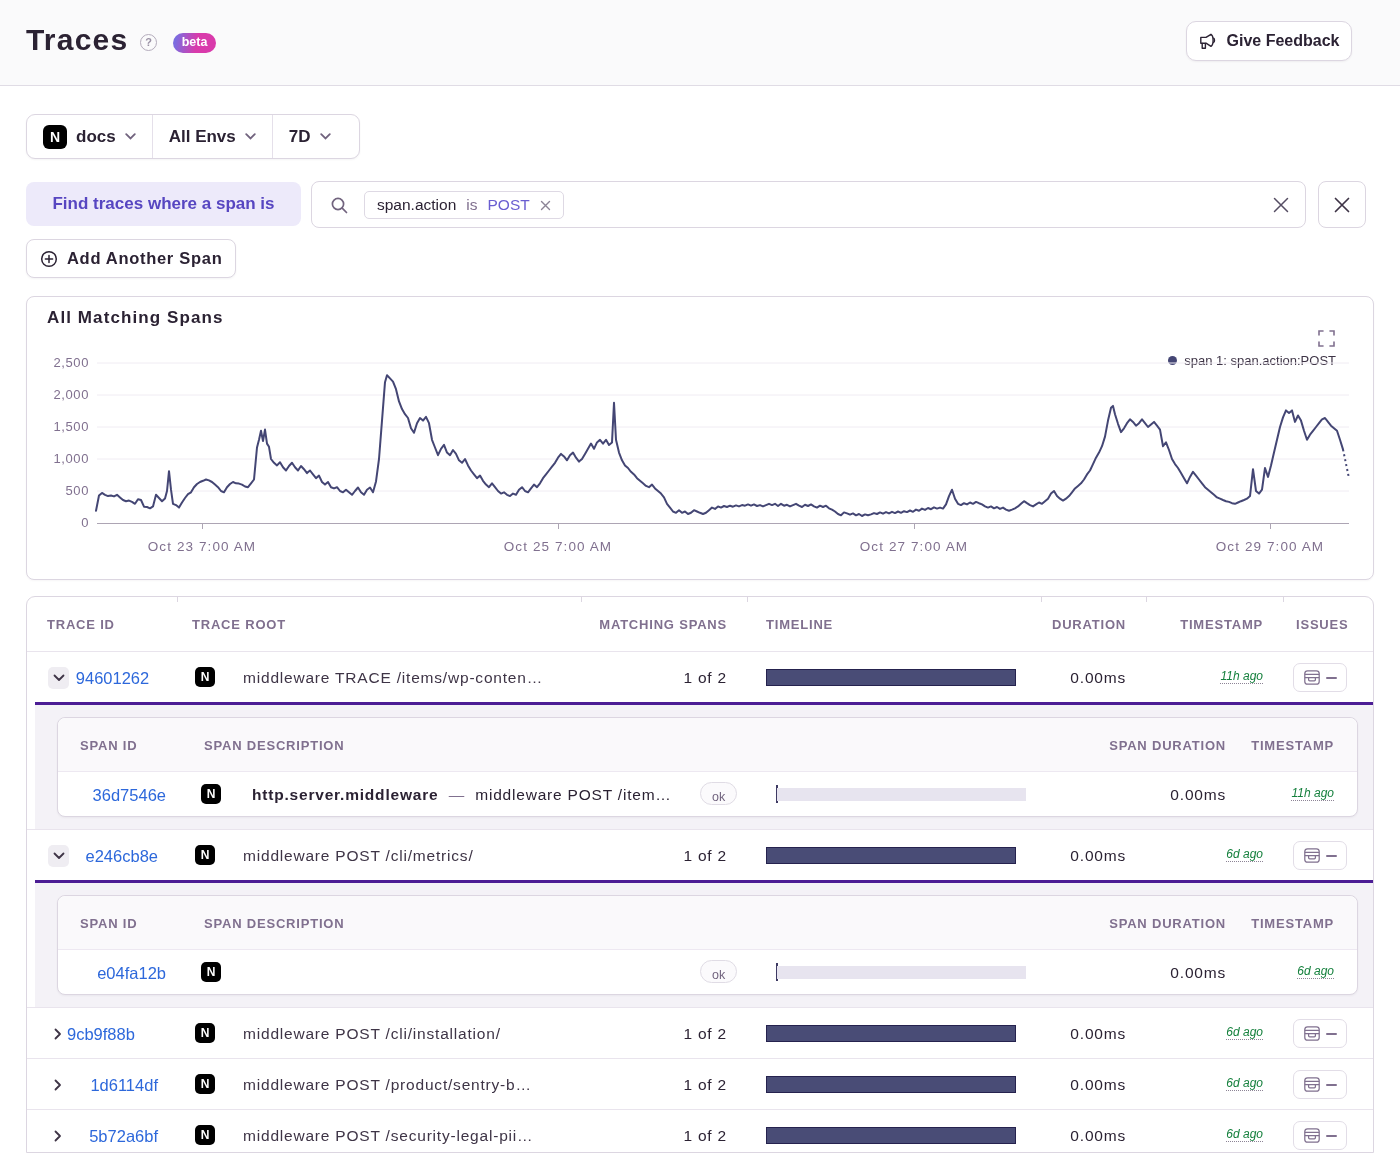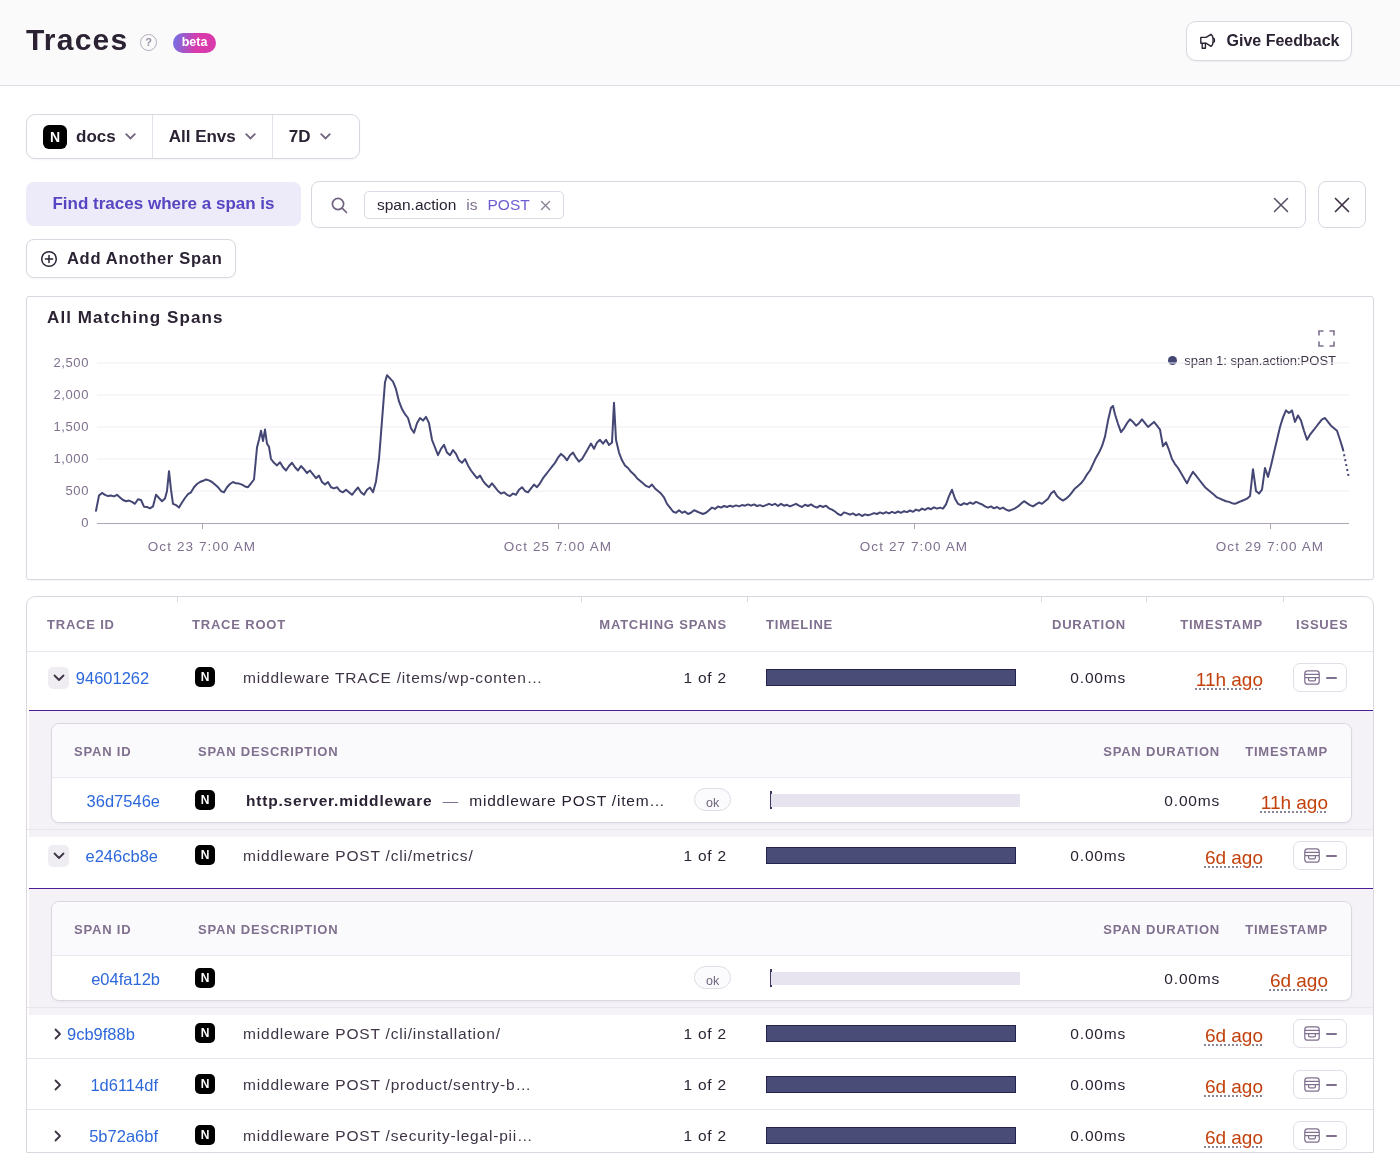--- a/index.html
+++ b/index.html
@@ -34,40 +34,40 @@
   border:1px solid #DCD6E1; border-radius:8px; }
 .token { position:absolute; left:52px; top:9px; height:28px; border:1px solid #DED9E4; border-radius:5px;
   display:flex; align-items:center; padding:0 12px; gap:10px; font-size:15.5px; }
 .xbtn { position:absolute; left:1318px; top:181px; width:48px; height:47px; background:#fff;
   border:1px solid #DCD6E1; border-radius:8px; display:flex; align-items:center; justify-content:center; }
 .addspan { position:absolute; left:26px; top:239px; width:210px; height:39px; background:#fff;
   border:1px solid #DCD6E1; border-radius:8px; display:flex; align-items:center; gap:9px; padding-left:13px; letter-spacing:0.7px;
   font-size:16.5px; font-weight:bold; color:#2B2233; box-shadow:0 1px 2px rgba(43,34,51,.05); }
 
 .chartpanel { position:absolute; left:26px; top:296px; width:1348px; height:284px; background:#fff;
-  border:1px solid #DCD6E1; border-radius:3px; box-shadow:0 1px 2px rgba(43,34,51,.04); }
+  border:1px solid #DCD6E1; border-radius:8px; box-shadow:0 1px 2px rgba(43,34,51,.04); }
 .charttitle { position:absolute; left:20px; top:11px; font-size:17px; font-weight:bold; color:#2B2233; letter-spacing:1.1px; }
 .legend { position:absolute; right:37px; top:56px; display:flex; align-items:center; gap:7px;
   font-size:13px; color:#3E3446; }
 .legend .dot { width:9px; height:9px; border-radius:50%; background:#444674; }
 
 .tbl { position:absolute; left:26px; top:596px; width:1348px; height:557px; background:#fff;
   border:1px solid #DCD6E1; border-radius:9px 9px 0 0; overflow:hidden; }
 .th { position:absolute; font-size:13px; font-weight:bold; color:#80708F; letter-spacing:0.8px; white-space:nowrap; }
 .row { position:absolute; left:0; width:1346px; border-top:1px solid #E9E4ED; }
 .link { color:#2D68DB; font-size:16.5px; }
 .txt { font-size:15.5px; color:#3E3446; letter-spacing:0.8px; }
 .nicon-s { position:absolute; width:20px; height:20px; border-radius:5px; background:#000; color:#fff;
   font-size:12px; font-weight:bold; display:flex; align-items:center; justify-content:center; }
 .bar { position:absolute; left:739px; height:17px; width:250px; background:#494C76; border:1px solid #25224E; }
-.tstamp { font-size:19px; color:#c2410c; text-decoration:underline dotted #8d8496; text-underline-offset:3px; }
+.tstamp { font-size:12px; color:#15803d; text-decoration:underline dotted #8d8496; text-underline-offset:3px;font-style:italic; }
 .issuebtn { position:absolute; width:54px; height:29px; border:1px solid #E2DDE7; border-radius:7px;
   display:flex; align-items:center; justify-content:center; gap:6px; }
-.grayarea { position:absolute; left:2px; width:1346px; height:127px; background:#F4F2F7;
-  border-top:1px solid #4c1d95;margin-top:8px; }
+.grayarea { position:absolute; left:8px; width:1346px; height:127px; background:#F4F2F7;
+  border-top:3px solid #4c1d95; }
 .subtbl { position:absolute; left:22px; top:12px; width:1301px; height:100px; background:#fff;
   border:1px solid #DCD6E1; border-radius:8px; box-shadow:0 1px 2px rgba(43,34,51,.05); }
 .subhead { position:absolute; left:0; top:0; width:1299px; height:54px; background:#FAF9FB;
   border-bottom:1px solid #EDE8F1; border-radius:8px 8px 0 0; }
 .okpill { position:absolute; height:23px; border:1px solid #E0DCE5; border-radius:12px; background:#FBFAFC;
   color:#71637E; font-size:12.5px; line-height:21px; padding:4px 11px; }
 .minibar { position:absolute; left:719px; width:249px; height:13px; background:#E7E4EF; }
 .miniline { position:absolute; left:718px; width:2px; height:18px; background:#3E3A63; }
 .chevbtn { position:absolute; left:21px; width:21px; height:22px; background:#EFEDF2; border-radius:5px;
   display:flex; align-items:center; justify-content:center; }

